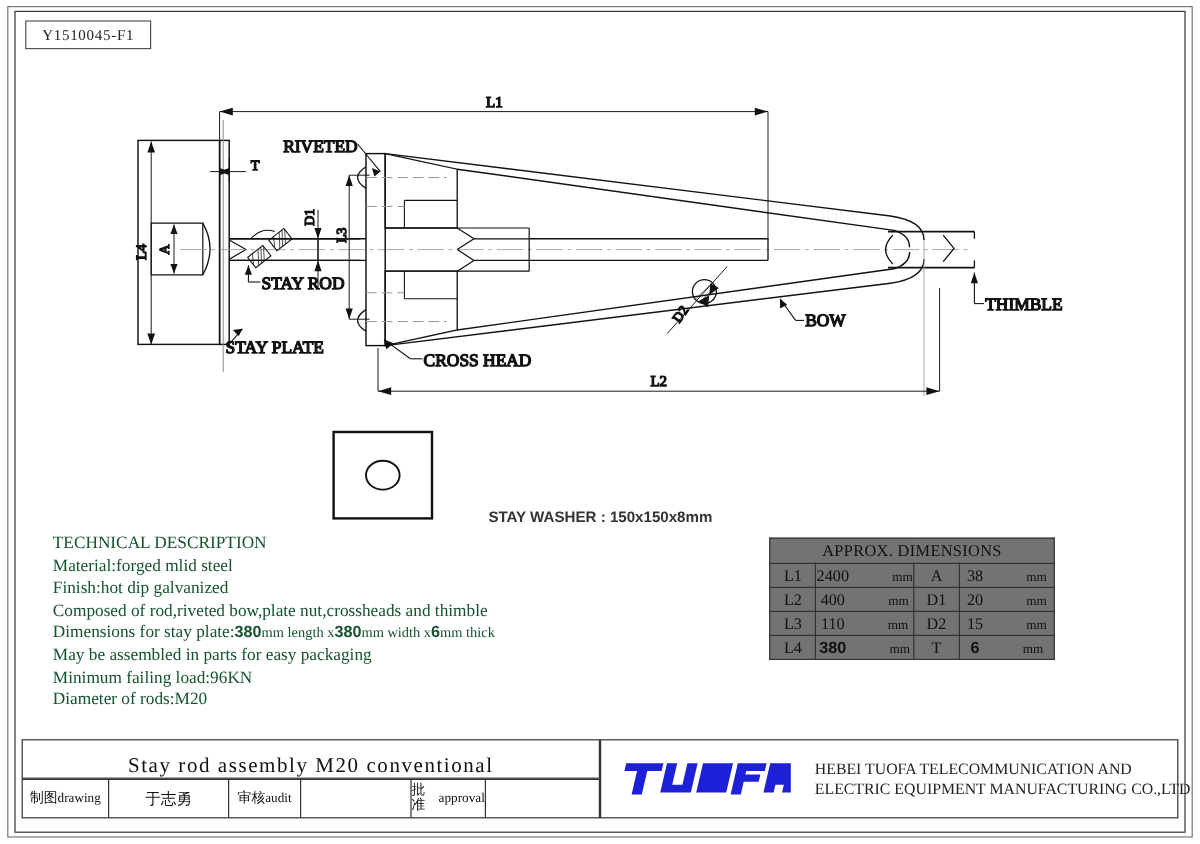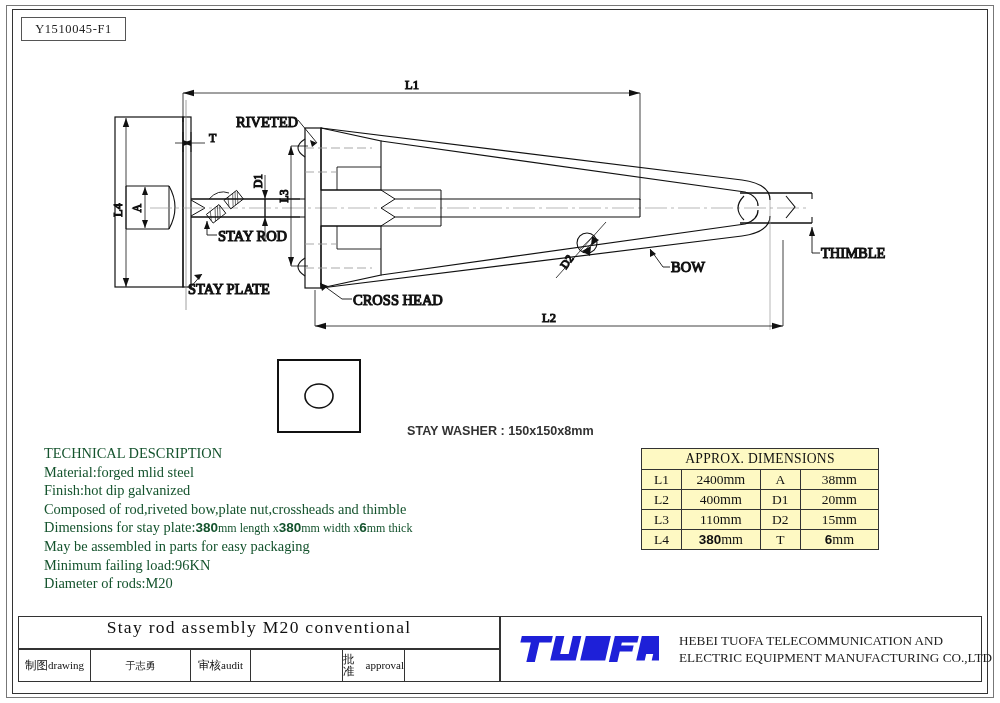--- a/index.html
+++ b/index.html
@@ -21,29 +21,29 @@
   .tech{position:absolute;left:44px;top:444px;width:560px;font-size:14.4px;line-height:18.6px;white-space:nowrap;color:#14532d;}
   .tech div{height:18.6px;}
   .b{font-family:"Liberation Sans",sans-serif;font-weight:bold;font-size:13.5px;}
   .sm{font-size:12px;}
 
   .washer-cap{position:absolute;left:368px;top:424px;font-family:"Liberation Sans",sans-serif;
               font-weight:bold;font-size:12.6px;color:#333;white-space:nowrap;margin-left:39px;}
 
   
   .dimtable{position:absolute;left:641px;top:448px;width:238px;border-collapse:collapse;
-            font-size:13.5px;color:#111;background:#fef9c3;}
+            font-size:13.5px;color:#111;background:#737373;}
   .dimtable td{border:1px solid #333;text-align:center;height:19px;padding:0;}
   .dimtable .hdr{font-size:13.6px;letter-spacing:.3px;height:20px;}
-  .unit{font-size:14px;}
+  .unit{font-size:11px;padding-left:36px;}
 
   
   .tb{position:absolute;box-sizing:border-box;}
   .tb-title{left:18px;top:616px;width:482px;height:33px;border:1px solid #333;
-            display:flex;align-items:flex-start;justify-content:center;
+            display:flex;align-items:flex-end;justify-content:center;
             font-size:17.5px;letter-spacing:1.3px;color:#111;}
   .tb-row{left:18px;top:649px;width:482px;height:33px;border:1px solid #333;display:flex;}
   .tb-cell{border-right:1px solid #333;display:flex;flex-direction:row;align-items:center;justify-content:center;
            line-height:11.5px;box-sizing:border-box;}
   .tb-cell:last-child{border-right:none;}
   .cn{font-size:11.5px;}
   .en{font-size:11px;}
 
   .logo-box{position:absolute;left:500px;top:616px;width:482px;height:66px;border:1px solid #333;box-sizing:border-box;
             display:flex;align-items:center;}
@@ -332,21 +332,21 @@
   <div class="tb tb-title">
     <span>Stay rod assembly M20 conventional</span>
   </div>
 
   <div class="tb tb-row">
     <div class="tb-cell" style="width:72px">
       <span class="cn">制图</span>
       <span class="en">drawing</span>
     </div>
     <div class="tb-cell" style="width:100px">
-      <span class="cn" style="font-size:10px">于志勇</span>
+      <span class="cn" style="font-size:13px">于志勇</span>
       <span class="en"></span>
     </div>
     <div class="tb-cell" style="width:60px">
       <span class="cn">审核</span>
       <span class="en">audit</span>
     </div>
     <div class="tb-cell" style="width:92px">
       <span class="cn"></span>
       <span class="en"></span>
     </div>

